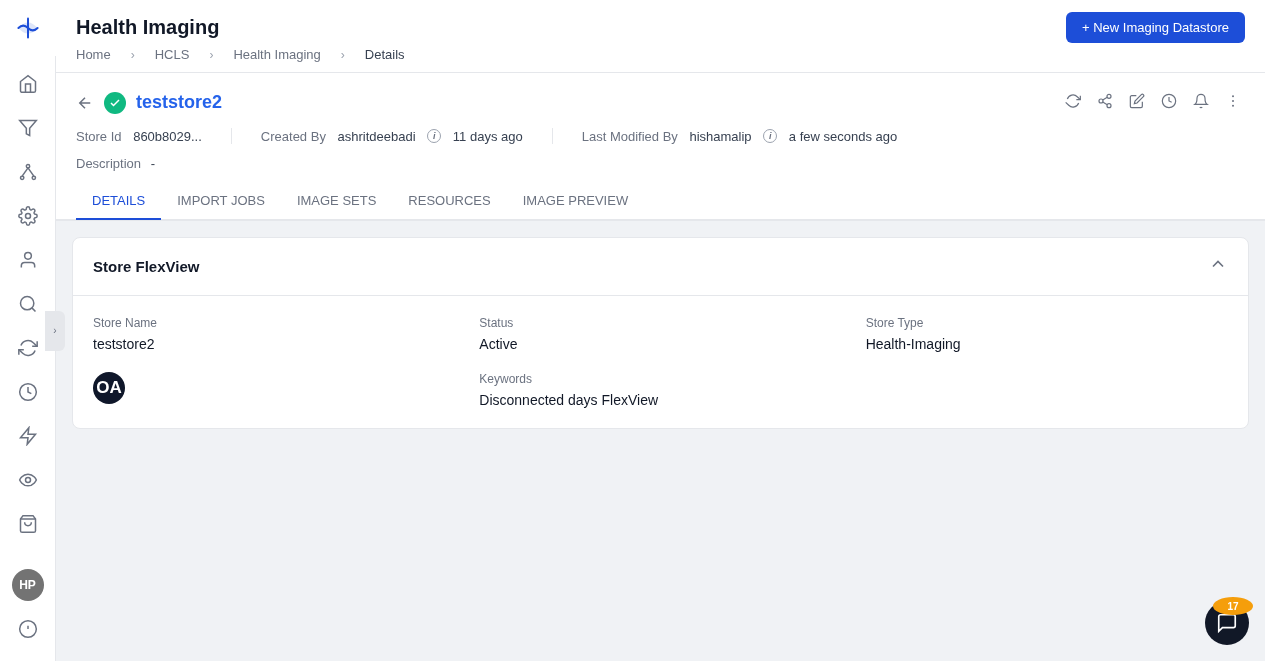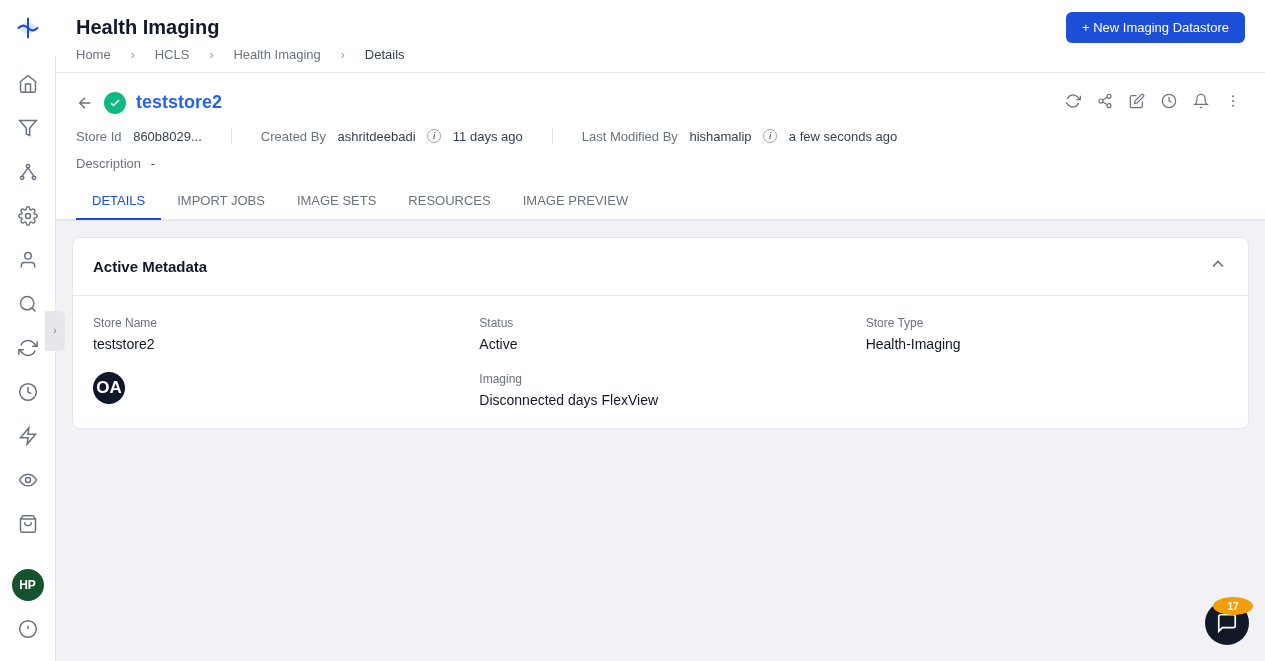--- a/index.html
+++ b/index.html
@@ -49,21 +49,21 @@
       display: flex;
       flex-direction: column;
       align-items: center;
       gap: 8px;
       padding: 12px 0;
     }
     .user-avatar {
       width: 32px;
       height: 32px;
       border-radius: 50%;
-      background: #14532d;
+      background: #737373;
       color: #fff;
       font-size: 12px;
       font-weight: 600;
       display: flex;
       align-items: center;
       justify-content: center;
       cursor: pointer;
     }
     .sidebar-collapse {
       width: 20px;
@@ -579,21 +579,21 @@
         <div class="tab active">DETAILS</div>
         <div class="tab">IMPORT JOBS</div>
         <div class="tab">IMAGE SETS</div>
         <div class="tab">RESOURCES</div>
         <div class="tab">IMAGE PREVIEW</div>
       </div>
     </div>
 
     <div class="metadata-section">
       <div class="metadata-header">
-        <span class="metadata-title">Active Metadata</span>
+        <span class="metadata-title">Store FlexView</span>
         <button class="metadata-collapse-btn">
           <svg width="20" height="20" viewBox="0 0 24 24" fill="none" stroke="#6b7280" stroke-width="2">
             <polyline points="18,15 12,9 6,15"></polyline>
           </svg>
         </button>
       </div>
       <div class="metadata-body">
         <div class="metadata-grid">
           <div>
             <div class="metadata-field-label">Store Name</div>
@@ -606,21 +606,21 @@
           <div>
             <div class="metadata-field-label">Store Type</div>
             <div class="metadata-field-value">Health-Imaging</div>
           </div>
         </div>
         <div class="metadata-grid-2">
           <div>
             <div class="keyword-badge">OA</div>
           </div>
           <div>
-            <div class="metadata-field-label">Imaging</div>
+            <div class="metadata-field-label">Keywords</div>
             <div class="metadata-field-value">Disconnected days FlexView</div>
           </div>
         </div>
       </div>
     </div>
 
   </div>
 </div>
 
 <div class="chat-widget" style="position:fixed; bottom:16px; right:16px; width:44px; height:44px;">

